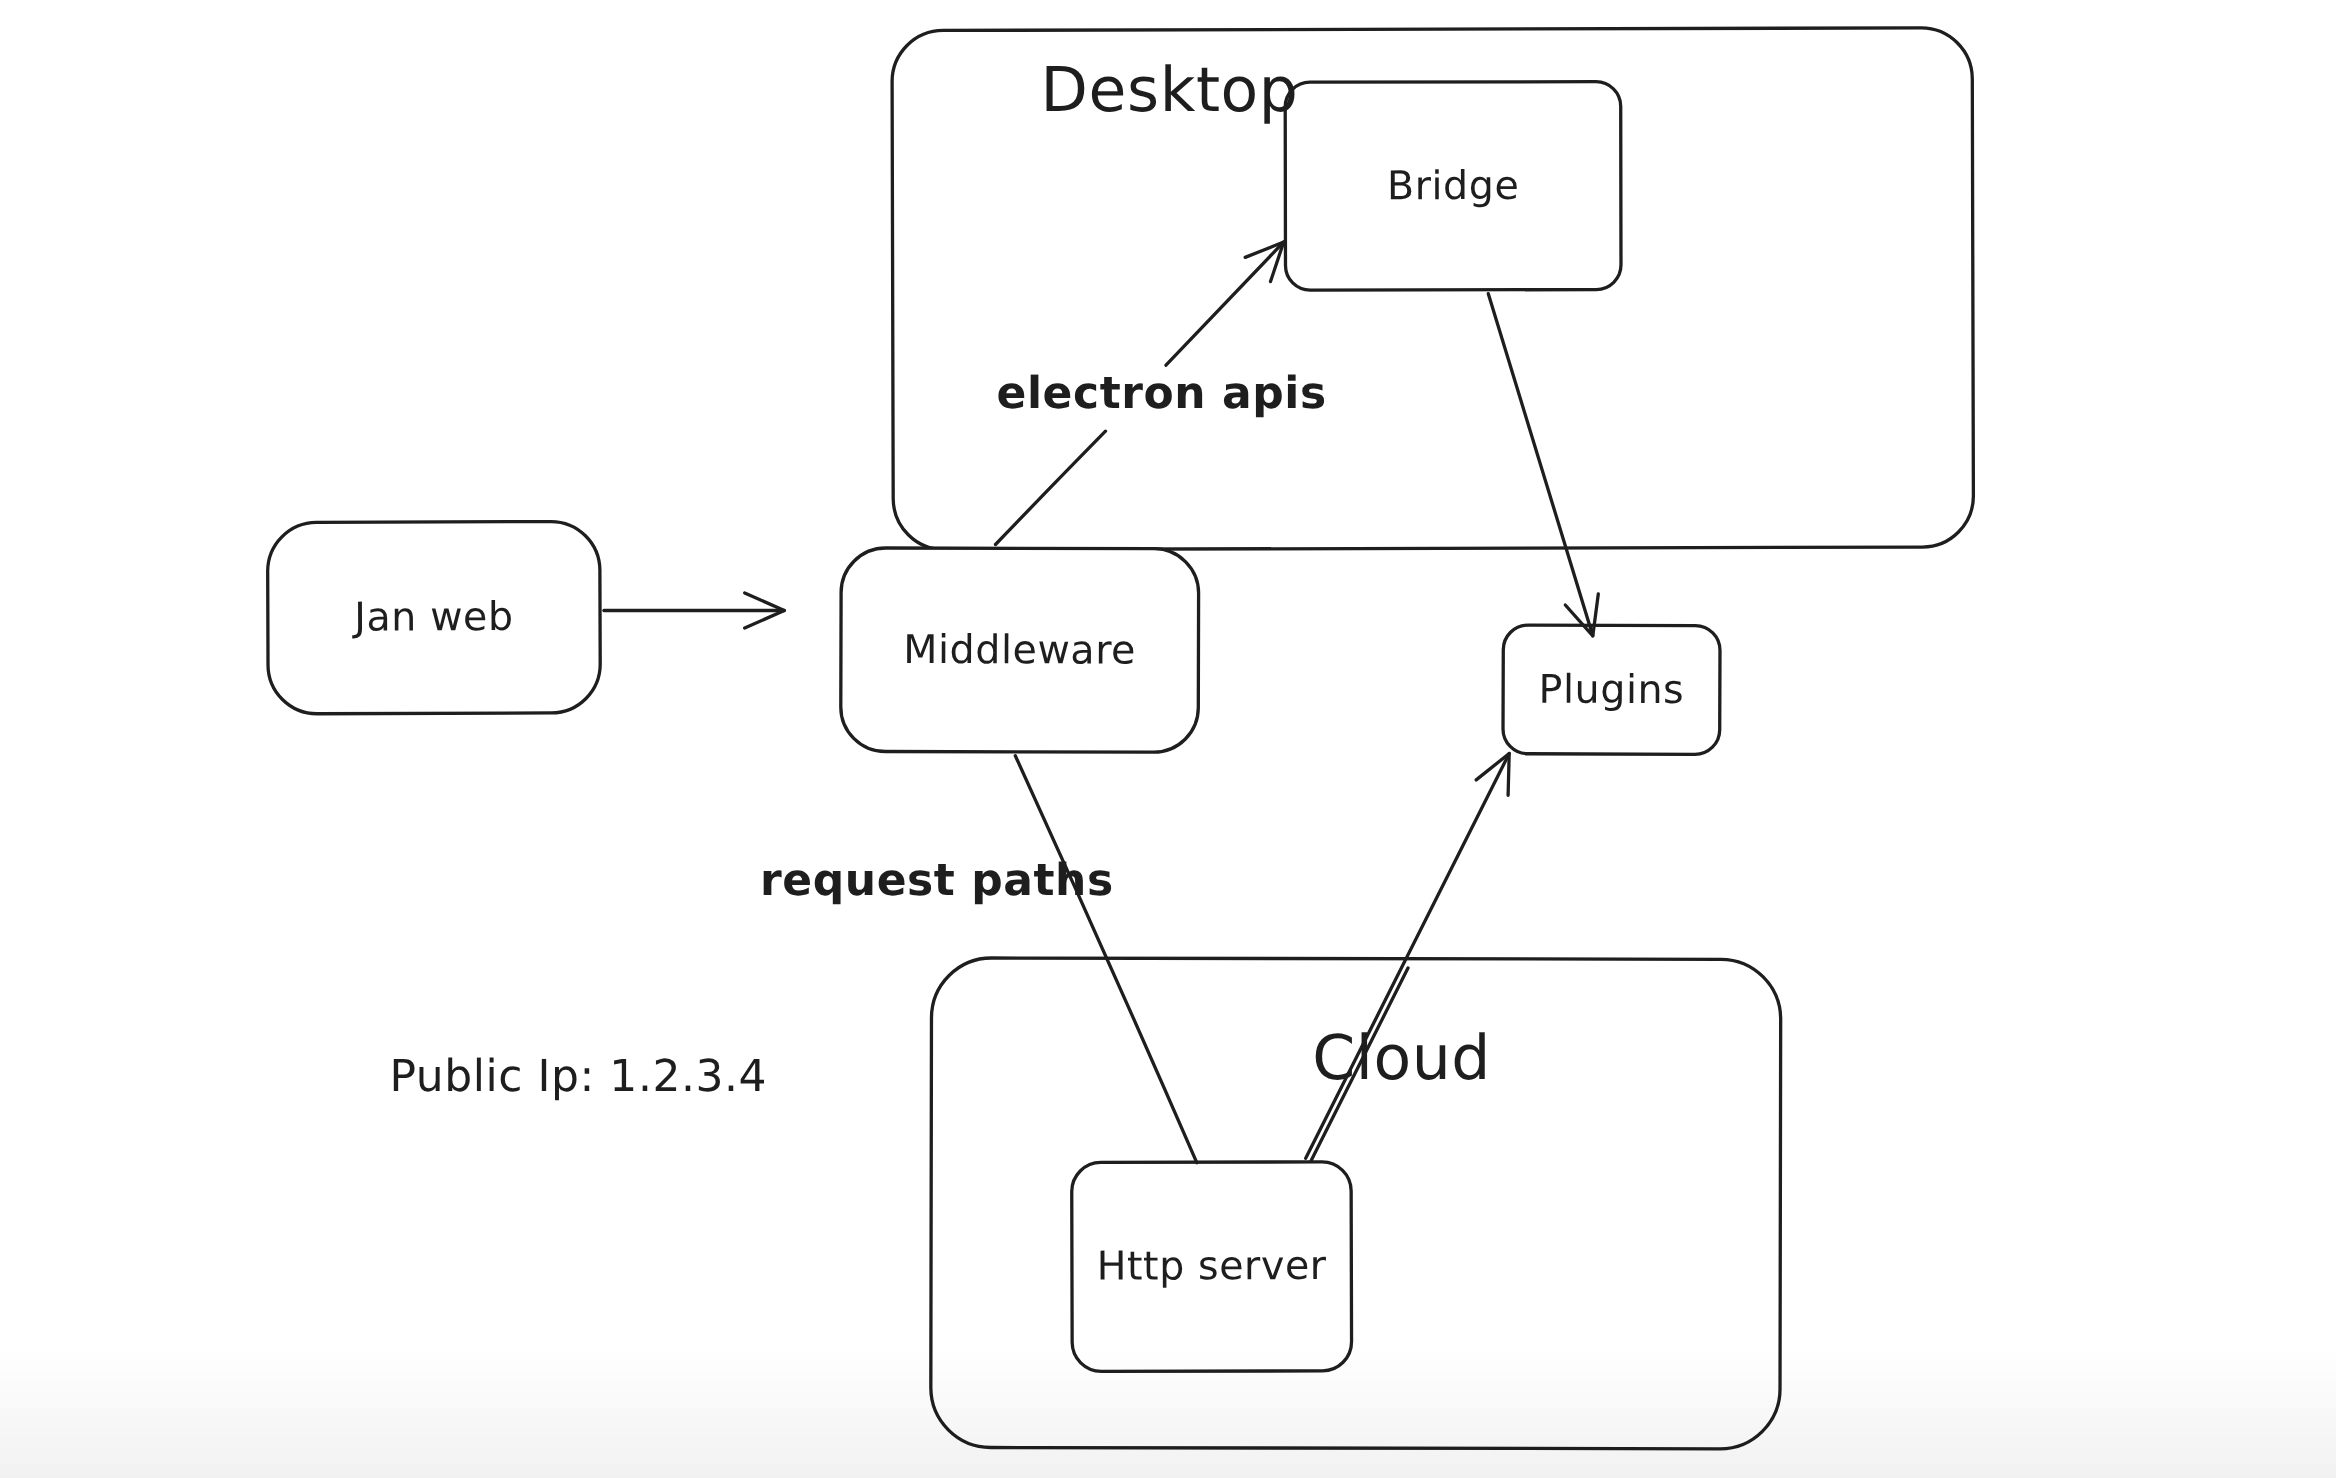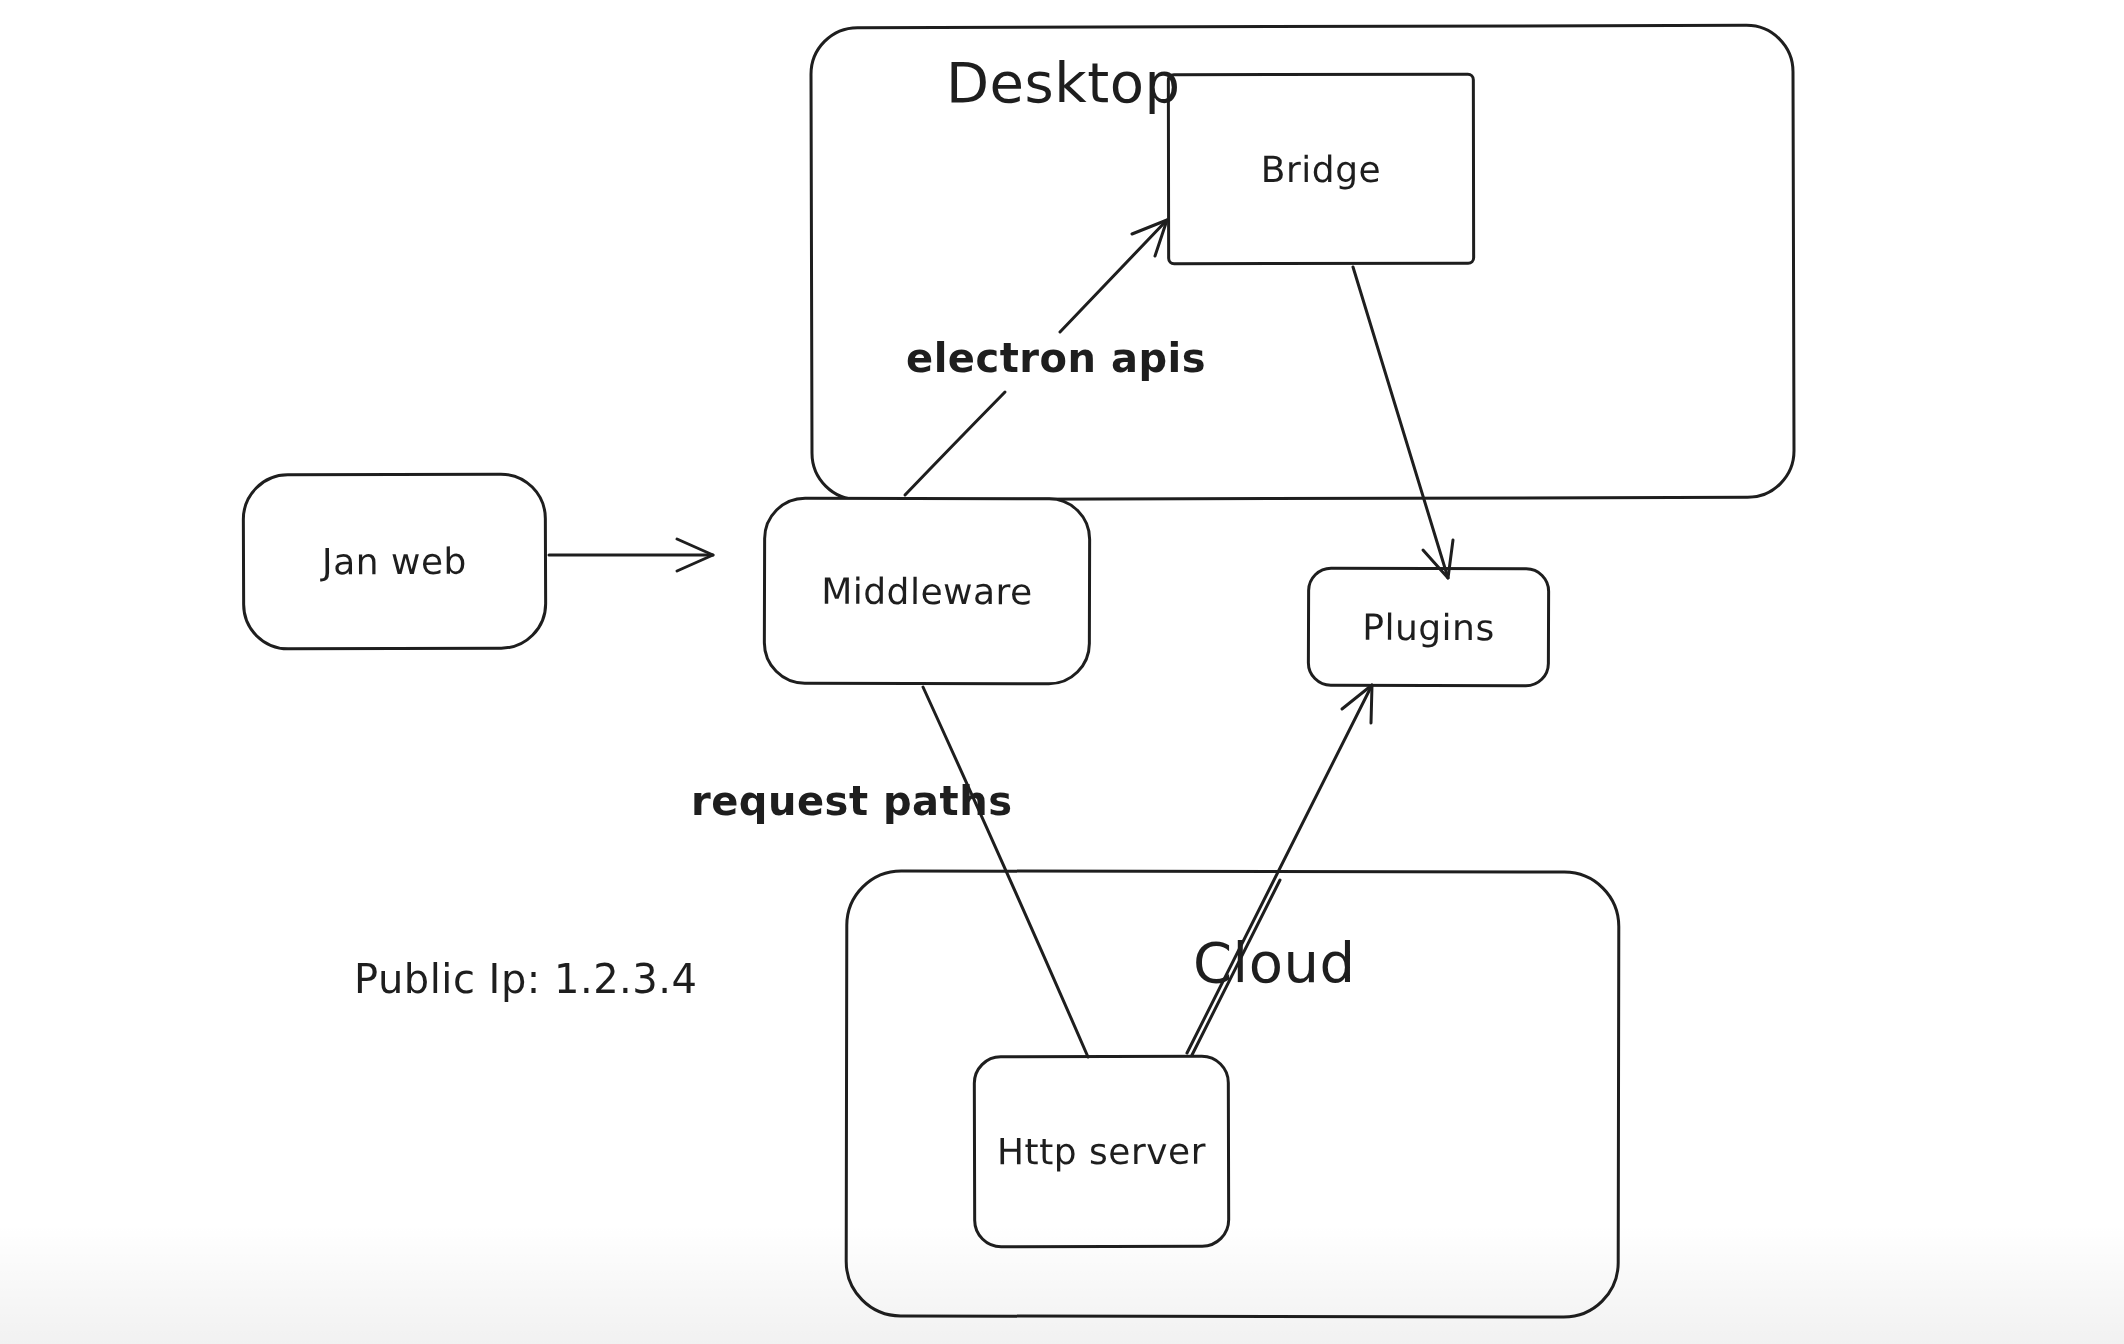--- a/index.html
+++ b/index.html
@@ -37,22 +37,22 @@
   .node-label {
     font-size: 36px;
     letter-spacing: 0.5px;
     white-space: nowrap;
   }
   
   .desktop   { left: 810px;  top: 25px;   width: 985px; height: 475px; border-radius: 48px; transform: rotate(-0.15deg); }
   .cloud     { left: 845px;  top: 870px;  width: 775px; height: 448px; border-radius: 56px; transform: rotate(0.1deg); }
   .jan-web   { left: 242px;  top: 473px;  width: 305px; height: 177px; border-radius: 46px; transform: rotate(-0.2deg); }
   .middleware{ left: 715px;  top: 497px;  width: 328px; height: 188px; border-radius: 42px; transform: rotate(0.15deg); margin-left: 48px; }
-  .bridge    { left: 1167px; top: 73px;   width: 308px; height: 192px; border-radius: 7px; transform: rotate(-0.1deg); }
-  .plugins   { left: 1307px; top: 567px;  width: 243px; height: 120px; border-radius: 24px; transform: rotate(0.2deg); }
+  .bridge    { left: 1167px; top: 73px;   width: 308px; height: 192px; border-radius: 24px; transform: rotate(-0.1deg); }
+  .plugins   { left: 1365px; top: 567px;  width: 200px; height: 120px; border-radius: 24px; transform: rotate(0.2deg); }
   .http-server{ left: 973px; top: 1055px; width: 257px; height: 193px; border-radius: 28px; transform: rotate(-0.15deg); }
 
   
   .float-label {
     position: absolute;
     font-size: 56px;
     white-space: nowrap;
     z-index: 4;
     letter-spacing: 0.5px;
   }

